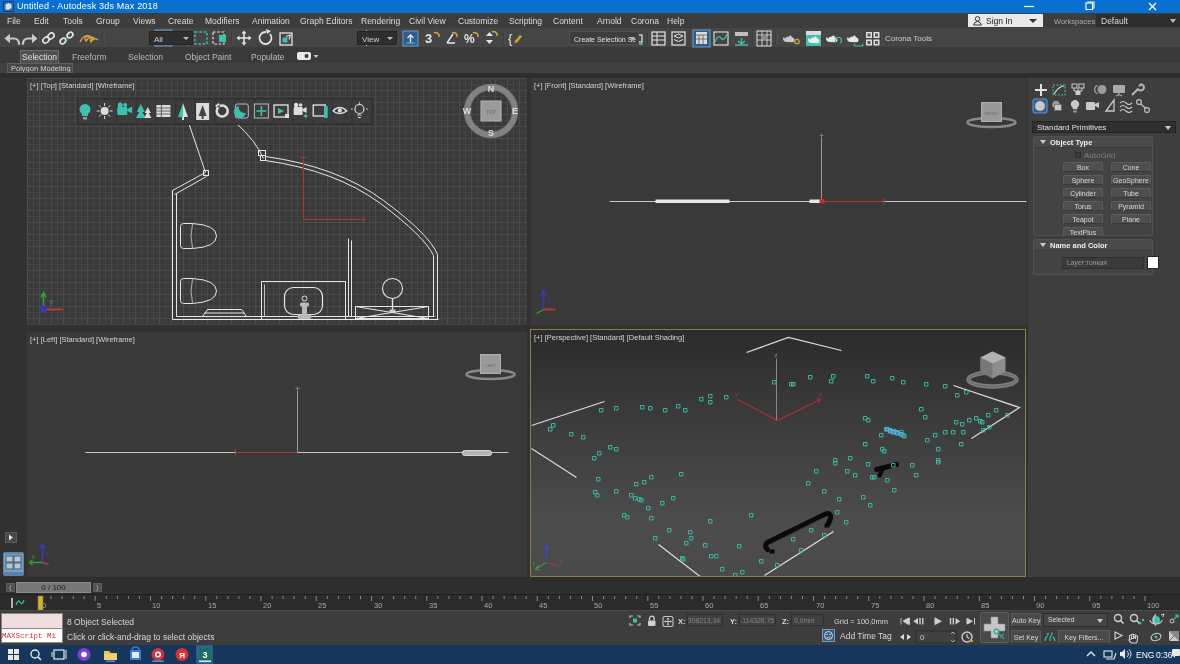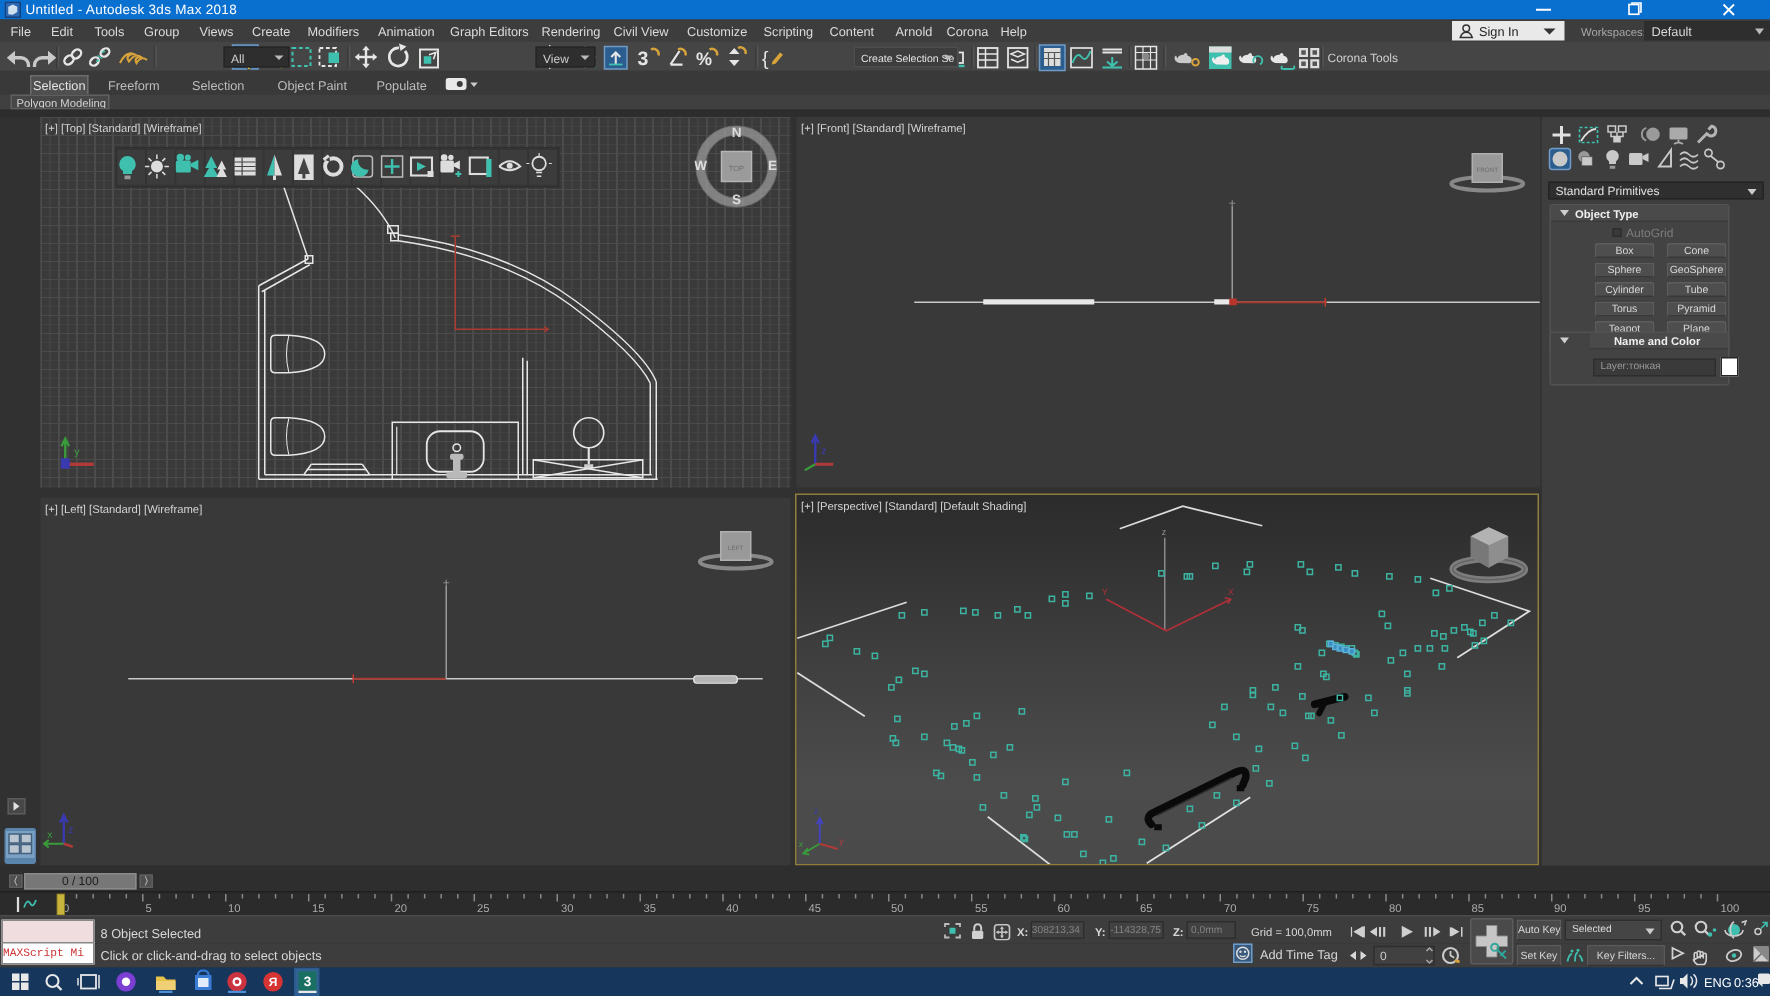--- a/index.html
+++ b/index.html
@@ -517,21 +517,21 @@
       <div class="cbtn" style="left:29px;top:38px">Sphere</div>
         <div class="cbtn" style="left:77px;top:38px">GeoSphere</div>
       <div class="cbtn" style="left:29px;top:51px">Cylinder</div>
         <div class="cbtn" style="left:77px;top:51px">Tube</div>
       <div class="cbtn" style="left:29px;top:64px">Torus</div>
         <div class="cbtn" style="left:77px;top:64px">Pyramid</div>
       <div class="cbtn" style="left:29px;top:77px">Teapot</div>
         <div class="cbtn" style="left:77px;top:77px">Plane</div>
       <div class="cbtn" style="left:29px;top:90px">TextPlus</div>
     </div>
-    <div class="roll" style="top:143px;height:36px;padding-left:26px;">
+    <div class="roll" style="top:161px;height:36px;">
       <div class="rollhead"><span class="arr"></span>Name and Color</div>
       <div class="sfield" style="left:28px;top:17px;width:82px;height:12px;background:#3a3a3a;">
           <span style="position:absolute;left:4px;top:1px;color:#999">Layer:тонкая</span>
         </div>
       <div style="position:absolute;left:113px;top:16px;width:12px;height:13px;background:#fff;border:1px solid #252525;"></div>
     </div>
   </div>
 
   <div id="tslider" class="abs">
     <div class="abs" style="left:6px;top:6px;width:9px;height:9px;background:#4f4f4f;border:1px solid #5e5e5e;color:#ccc;font-size:7px;text-align:center;line-height:8px;">〈</div>

